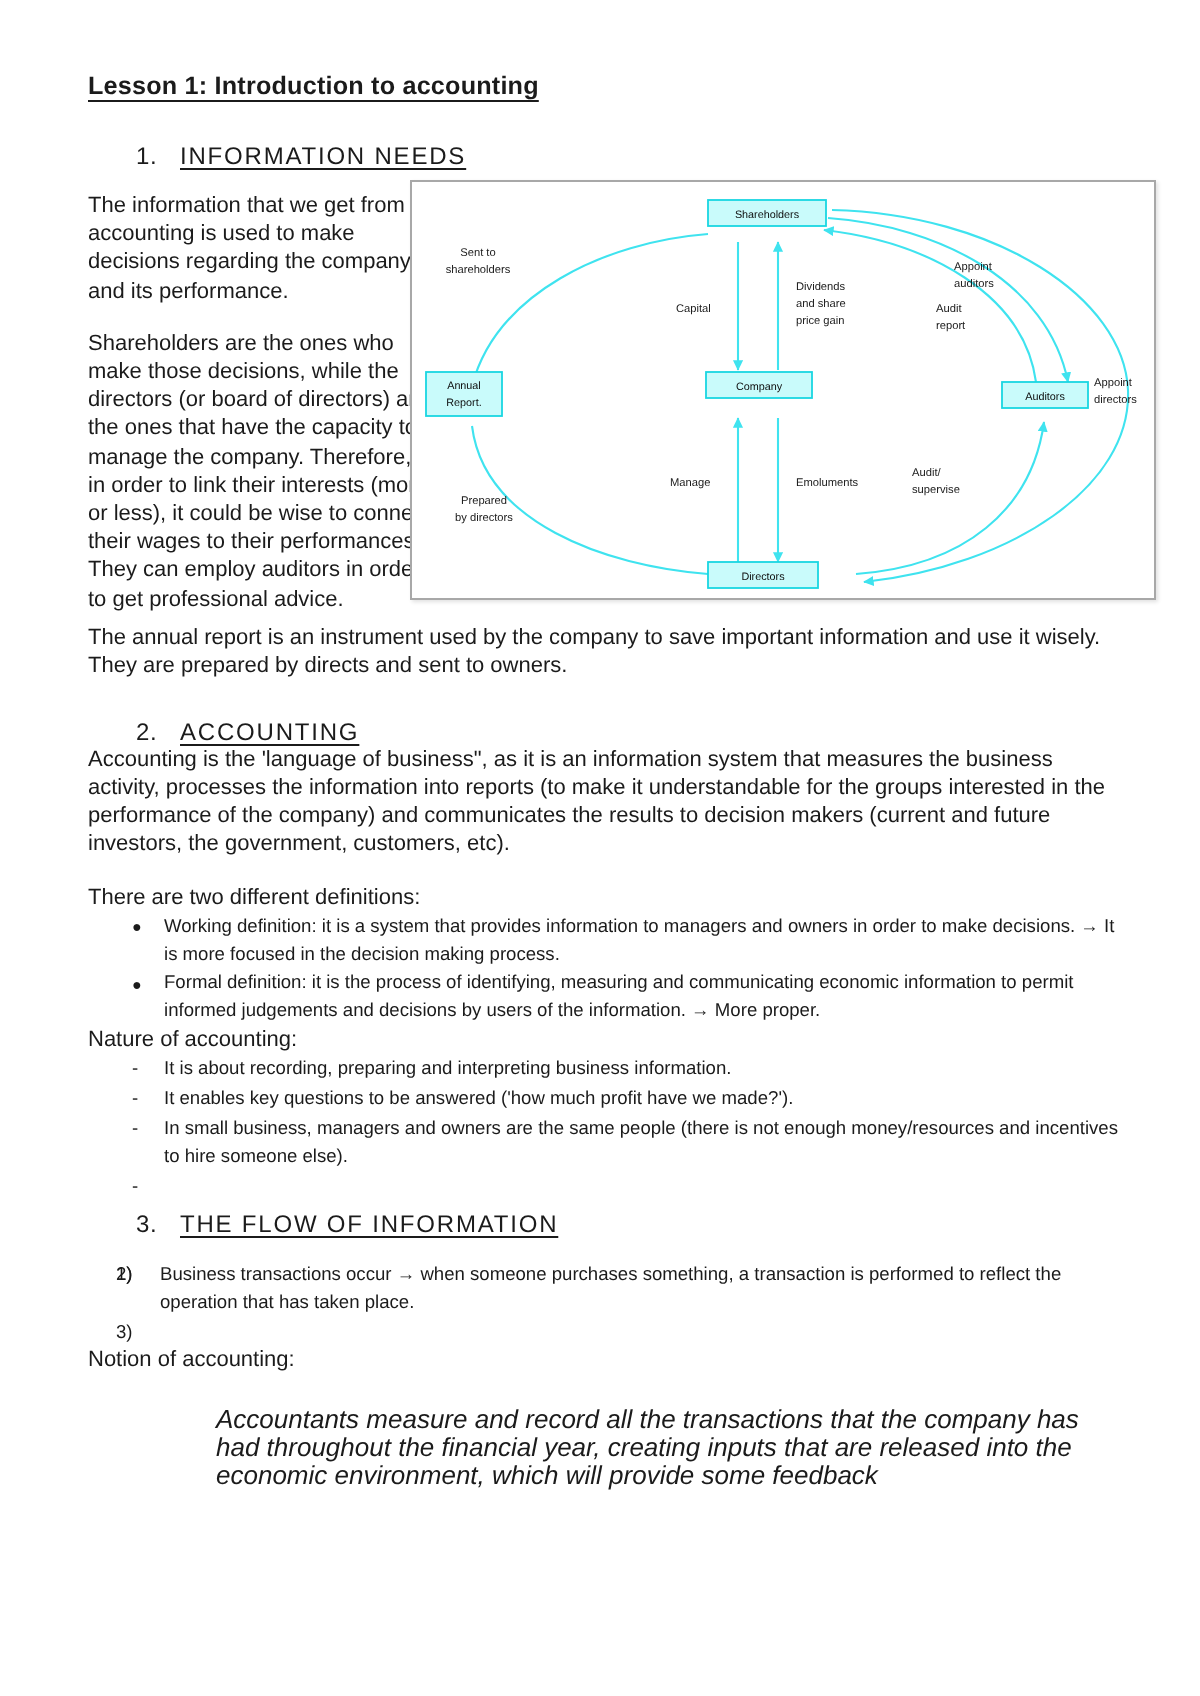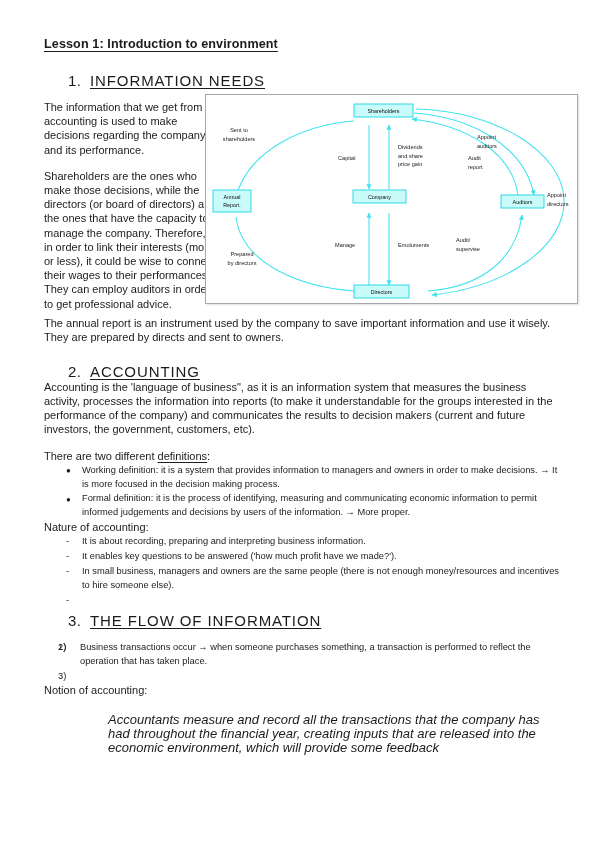--- a/index.html
+++ b/index.html
@@ -31,21 +31,21 @@
     padding: 0 0 2px 0;
     letter-spacing: 0.1px;
     text-decoration: underline;
     text-underline-offset: 2.5px;
     display: inline-block;
   }
 
   .section-head {
     margin: 19px 0 0 0;
     padding-left: 24px;
-    font-size: 15px;
+    font-size: 12px;
     font-weight: normal;
     letter-spacing: 0.3px;
   }
   .section-head .num {
     display: inline-block;
     width: 22px;
   }
   .section-head .txt {
     text-decoration: underline;
     text-underline-offset: 2px;
@@ -129,36 +129,36 @@
     left: 20px;
     top: 0;
     width: 20px;
   }
   ul.bullets li .mk { left: 22px; font-size: 8px; top: 0.5px; }
   ul.dashes li .mk { left: 22px; }
   ol.numbers li { padding-left: 36px; }
   ol.numbers li .mk { left: 14px; }
 
   .lead { margin-top: 11px; }
-  .lead .u { text-decoration: underline; text-underline-offset: 2px; }
+  .lead .u { text-underline-offset: 2px; }
 
   .indent-para {
     font-size: 13px;
     line-height: 13.9px;
     padding-left: 48px;
     margin: 16px;
     font-style: italic;
   }
 </style>
 </head>
 <body>
 
 <div class="page">
 
-  <h1 class="doc-title">Lesson 1: Introduction to environment</h1>
+  <h1 class="doc-title">Lesson 1: Introduction to accounting</h1>
 
   <div class="section-head">
     <span class="num">1.</span><span class="txt">INFORMATION NEEDS</span>
   </div>
 
   <div class="intro-wrap">
     <div class="intro-col">
       <p class="body">The information that we get from accounting is used to make decisions regarding the company and its performance.</p>
       <p class="body">Shareholders are the ones who make those decisions, while the directors (or board of directors) are the ones that have the capacity to manage the company. Therefore, in order to link their interests (more or less), it could be wise to connect their wages to their performances. They can employ auditors in order to get professional advice.</p>
     </div>

